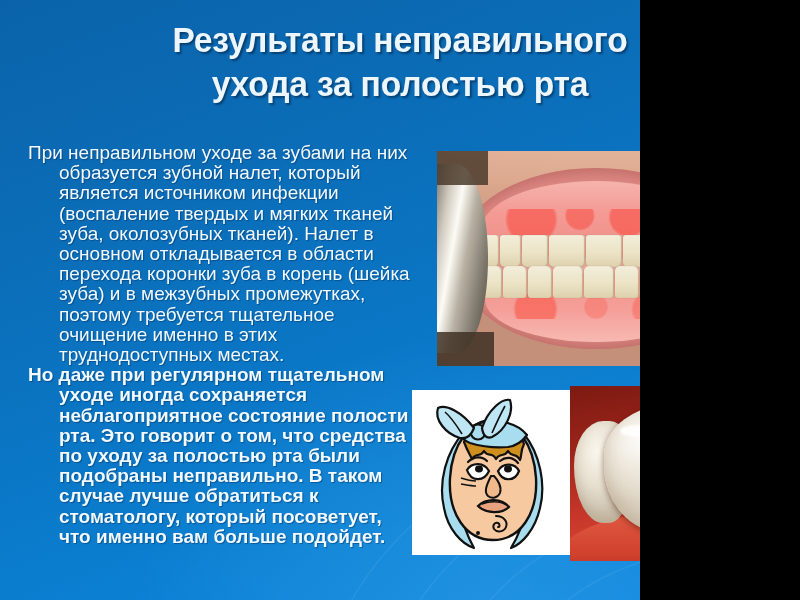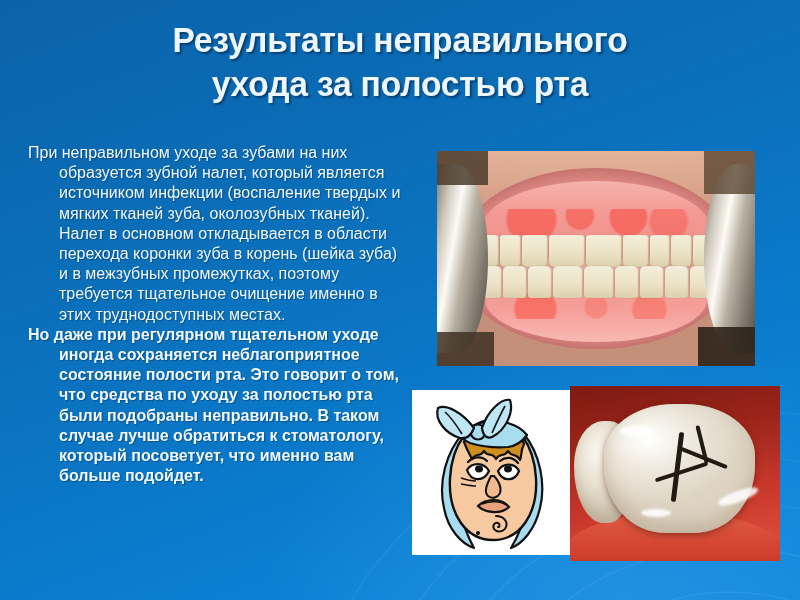--- a/index.html
+++ b/index.html
@@ -4,21 +4,21 @@
 <title>Slide</title>
 <style>
   html, body {
     margin: 0;
     padding: 0;
     background: #000;
   }
 
   #slide {
     position: relative;
-    width: 800px;
+    width: 640px;
     height: 600px;
     overflow: hidden;
     font-family: "Liberation Sans", sans-serif;
     
     background:
       radial-gradient(ellipse 520px 420px at 78% 104%,
          rgba(120,200,255,0.20) 0%,
          rgba(120,200,255,0.10) 38%,
          rgba(120,200,255,0.0) 70%),
       linear-gradient(160deg, #0a63aa 0%, #0b6cb6 28%, #0a77c6 58%, #0b82d6 82%, #0c86dc 100%);
@@ -54,21 +54,21 @@
     white-space: pre-line;
   }
 
   
   #body {
     position: absolute;
     left: 28px;
     top: 143px;
     width: 382px;
     color: #f2f9ff;
-    font-size: 16px;
+    font-size: 19px;
     line-height: 20.2px;
     text-shadow: 1px 1px 1px rgba(0,40,80,0.45);
   }
   #body p {
     margin: 0 0 0 0;
     padding-left: 31px;
     text-indent: -31px;
   }
   #body p + p { margin-top: 0px; font-weight: bold; }
 

